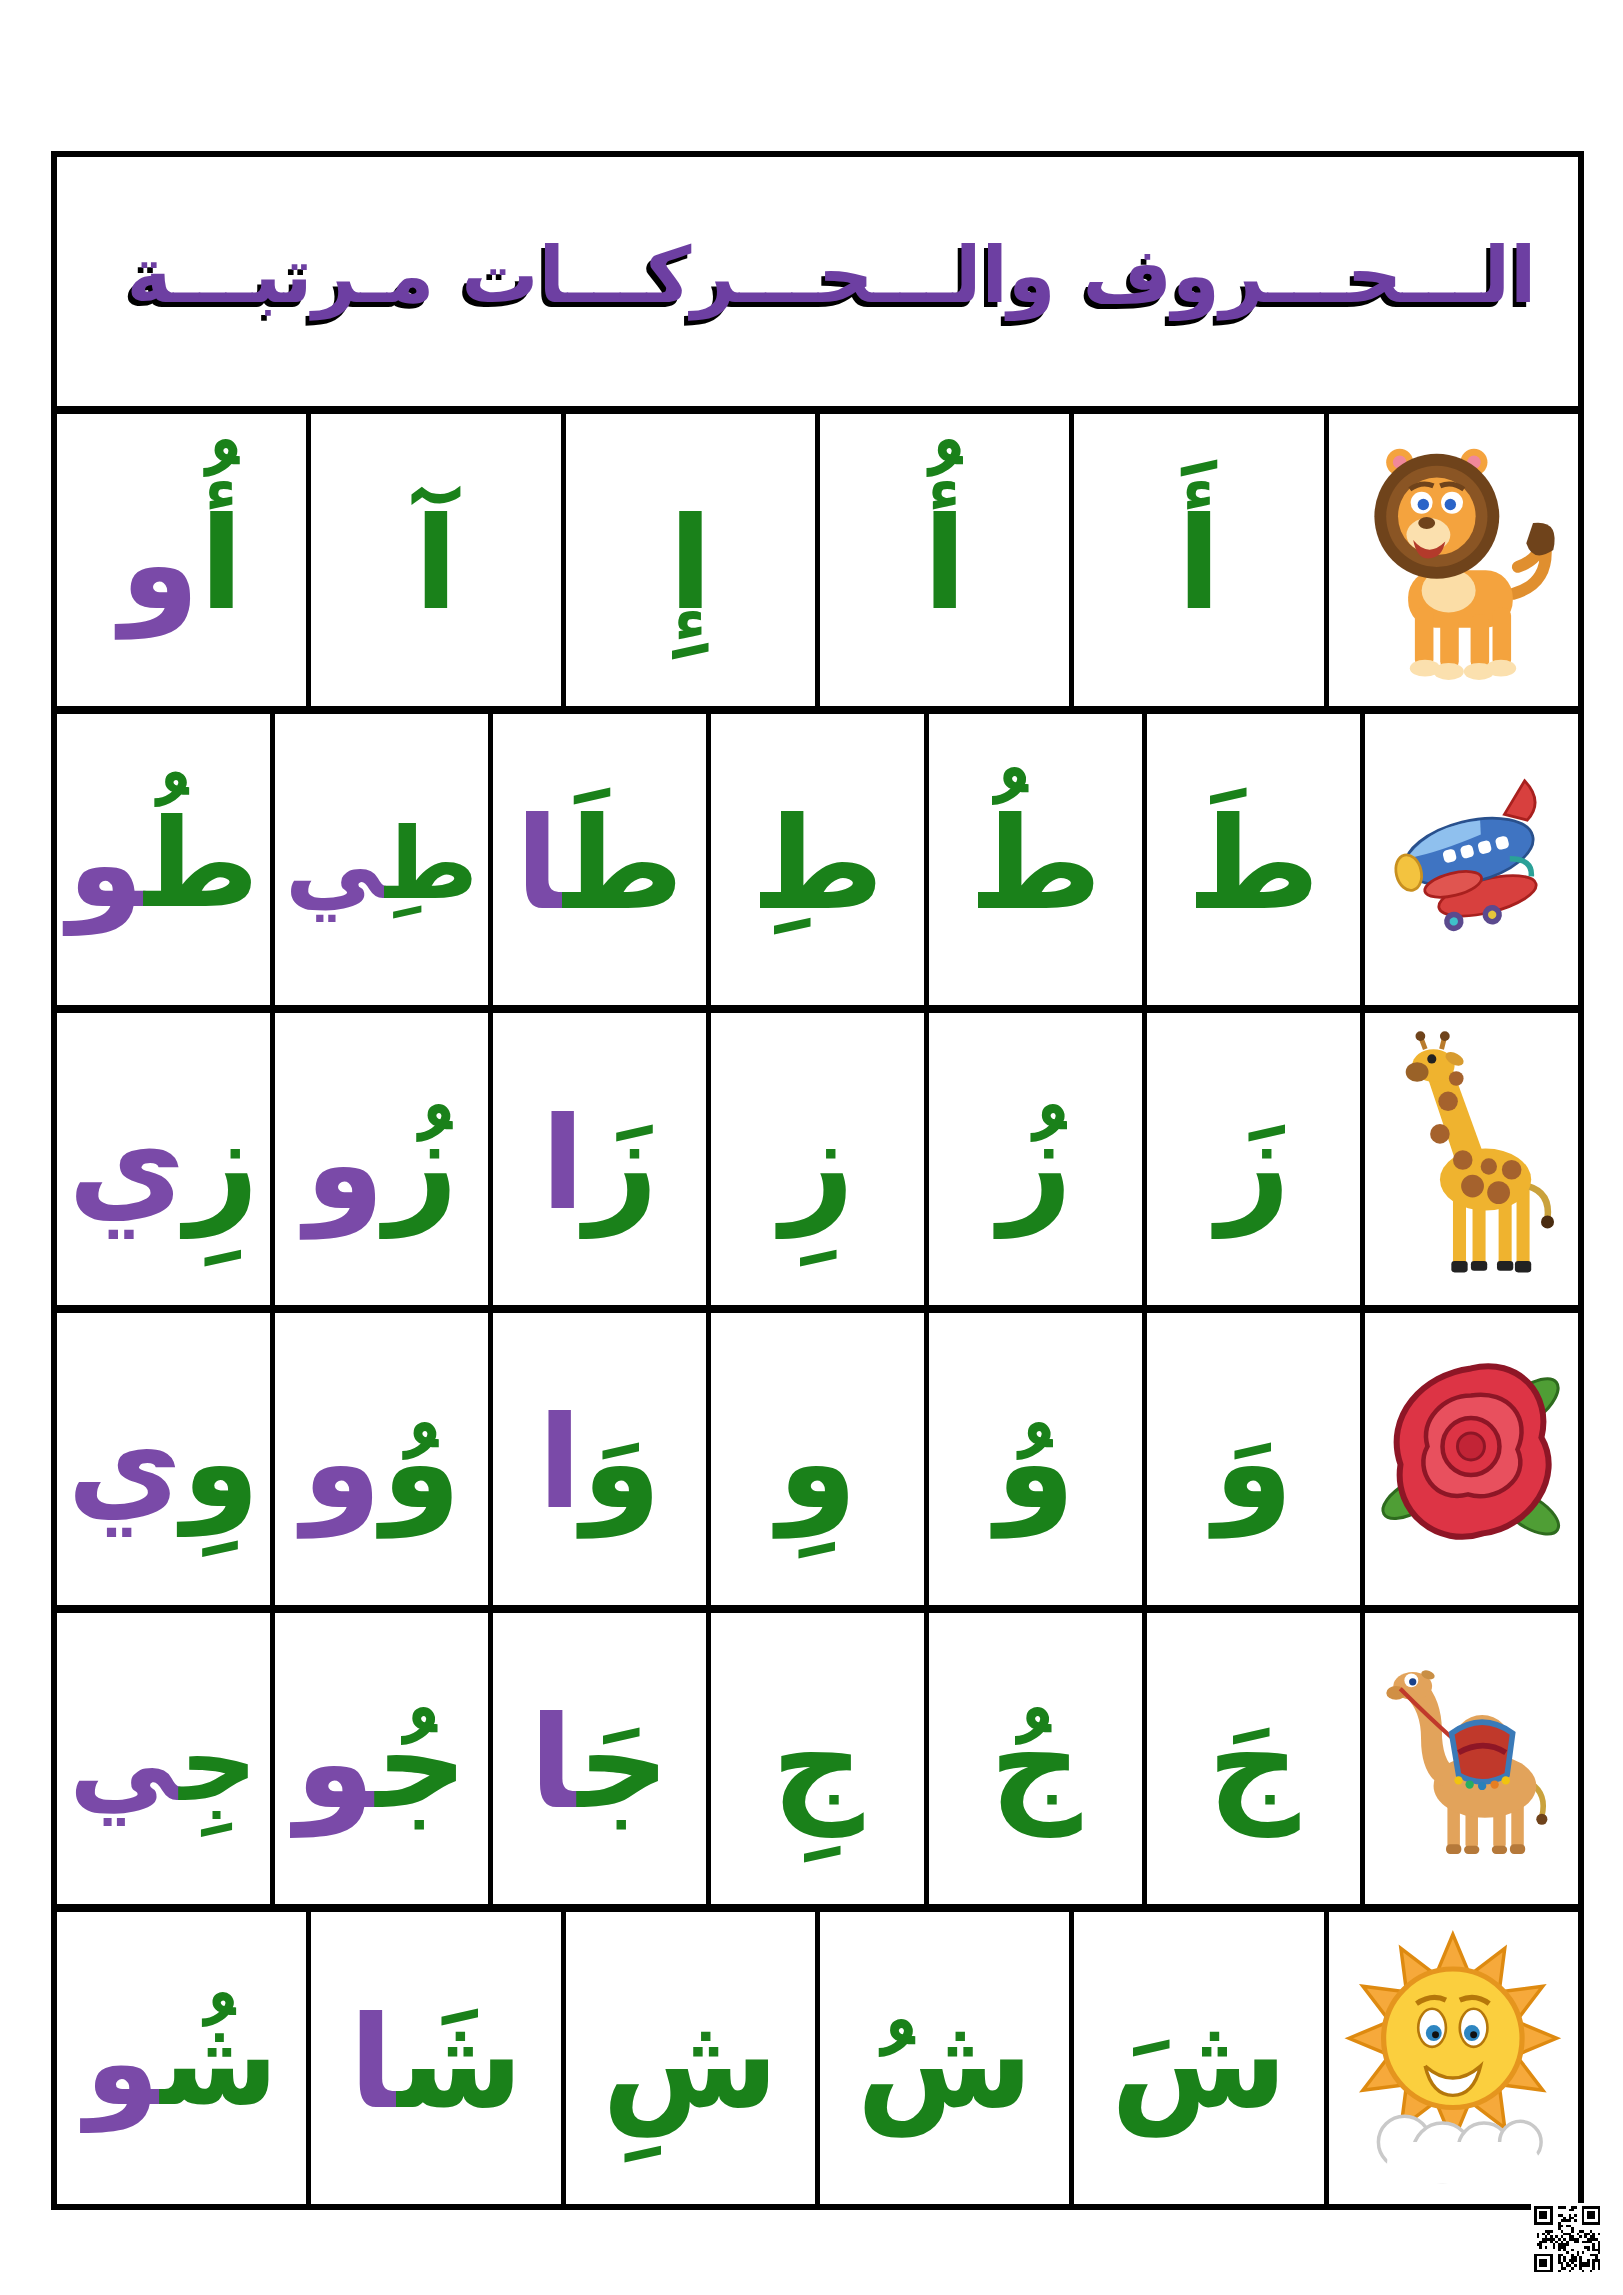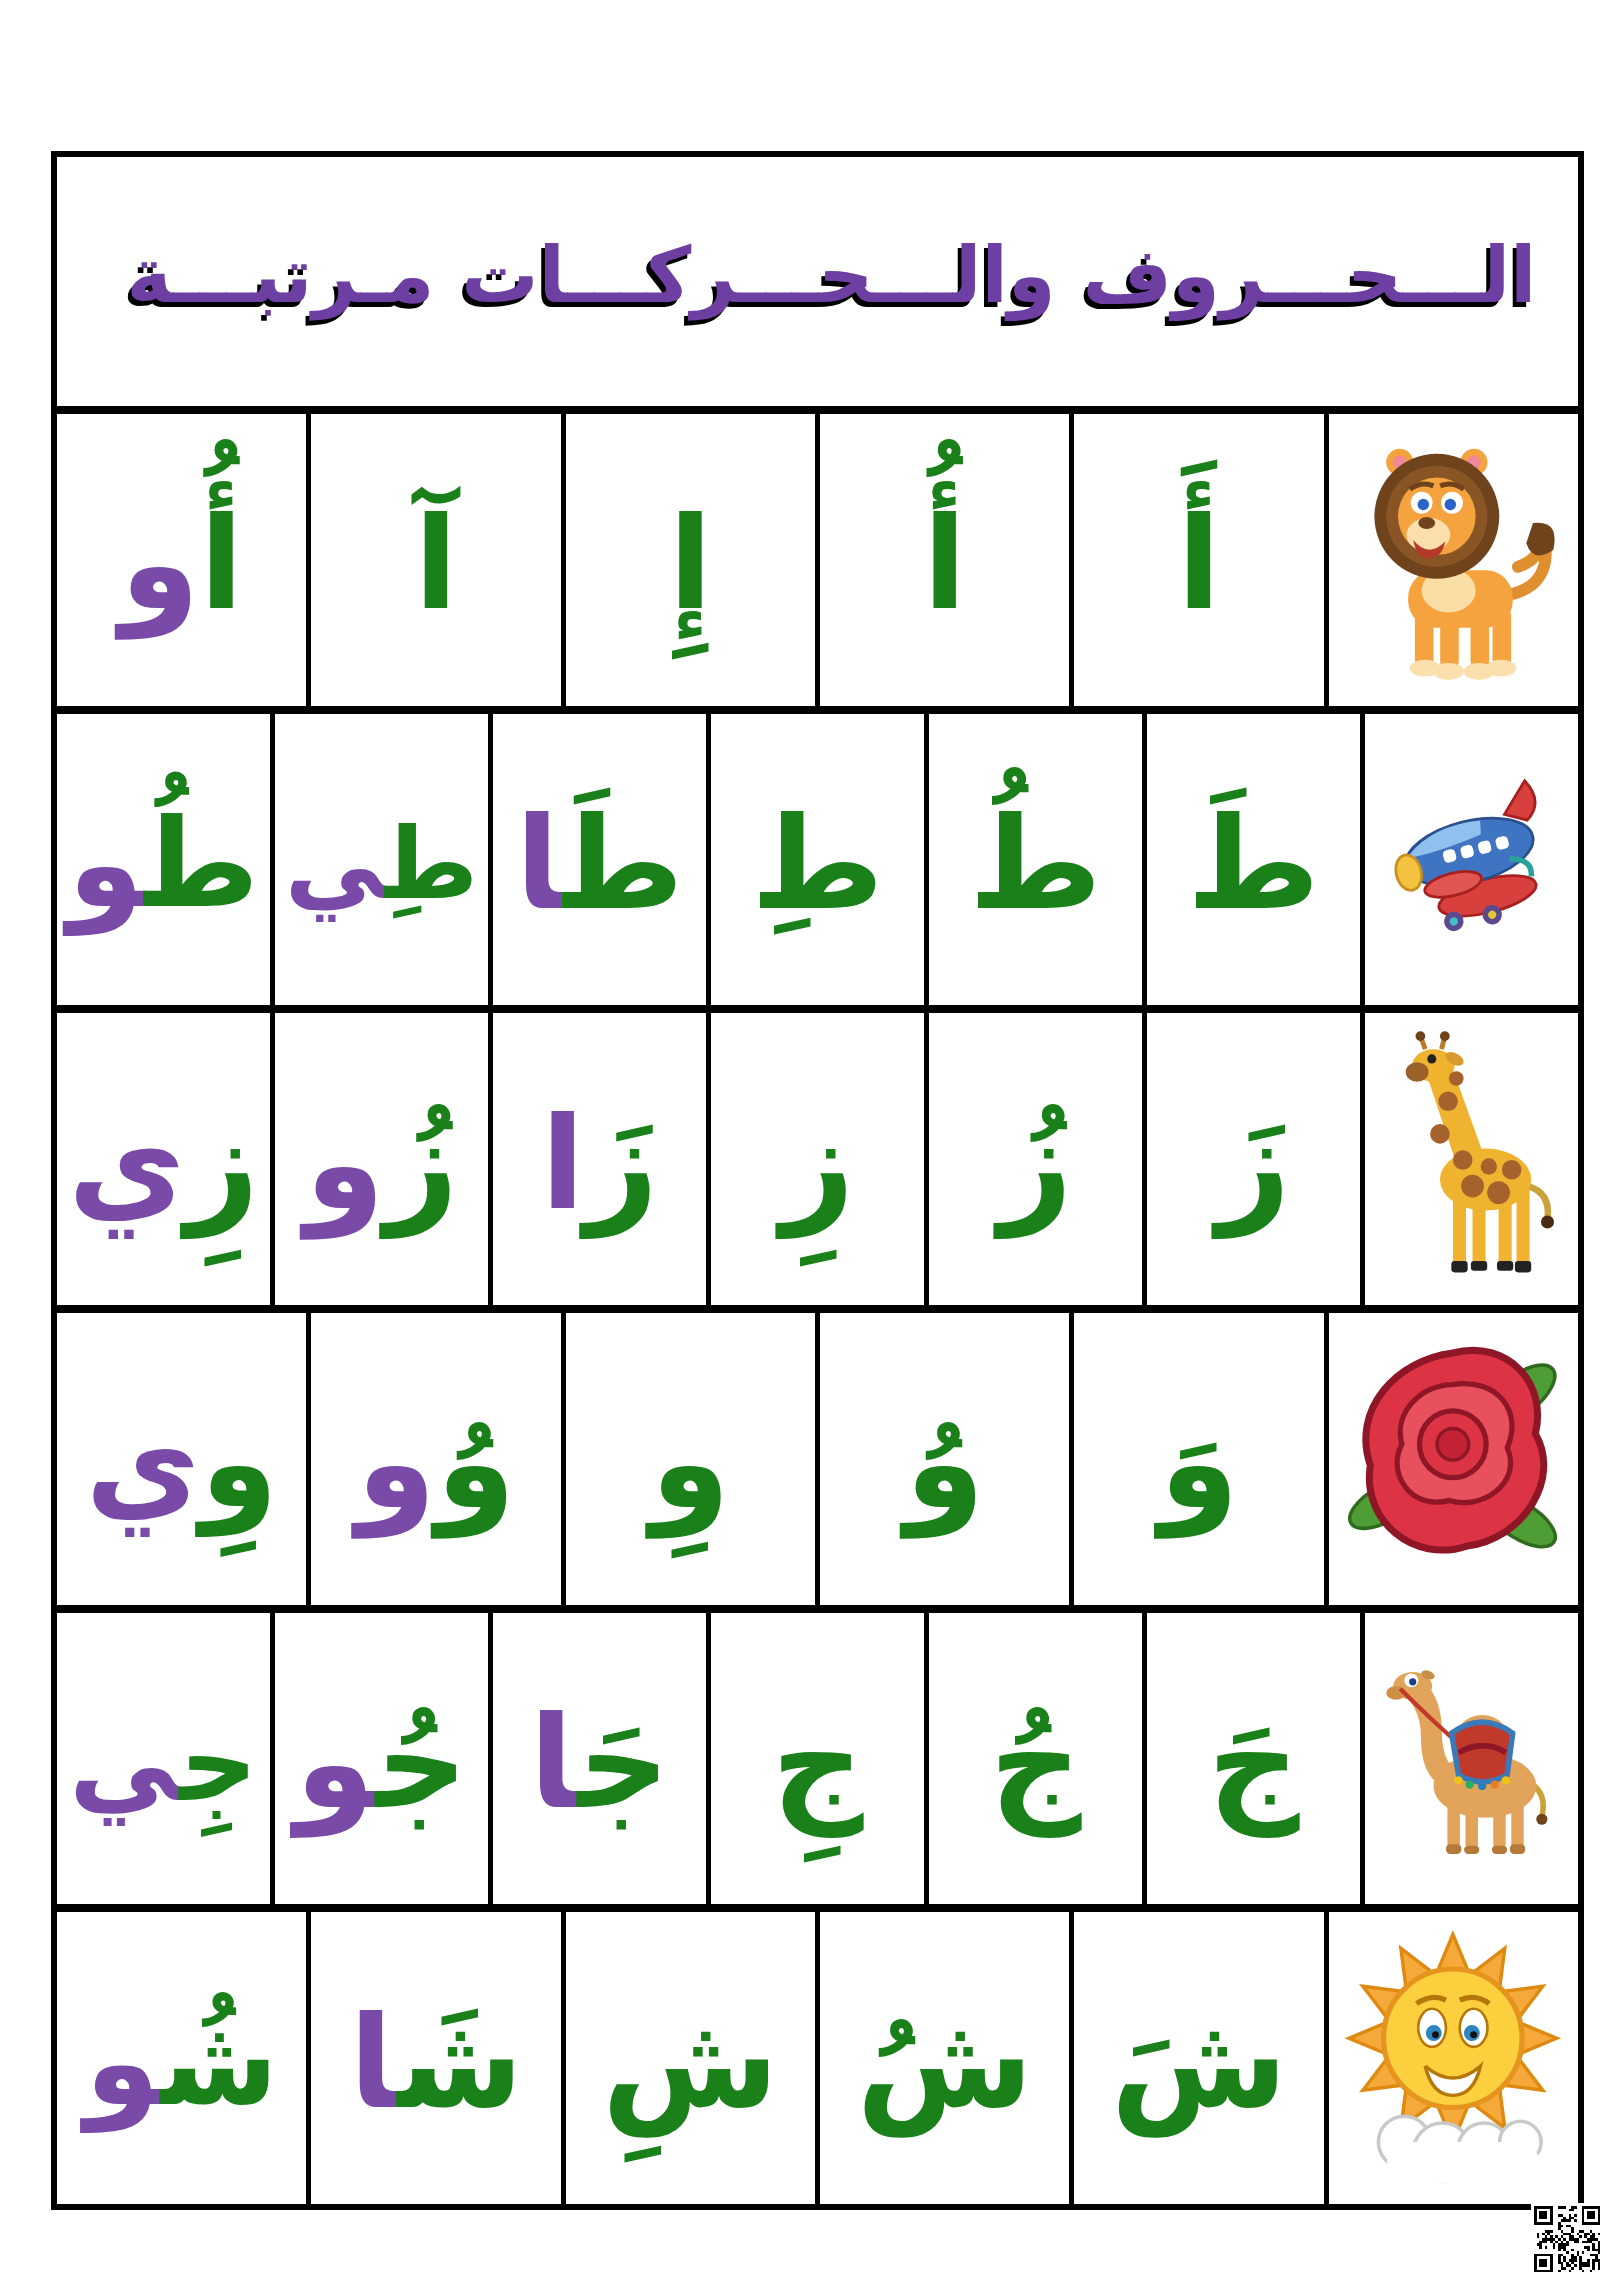--- a/index.html
+++ b/index.html
@@ -214,20 +214,23 @@
 </svg>
           </div>
           <div class="cell letter-cell">
             <div class="letter-text"><span class="c-base">و</span><span class="c-mark">َ</span></div>
           </div>
           <div class="cell letter-cell">
             <div class="letter-text"><span class="c-base">و</span><span class="c-mark">ُ</span></div>
           </div>
           <div class="cell letter-cell">
             <div class="letter-text"><span class="c-base">و</span><span class="c-mark">ِ</span></div>
+          </div>
+          <div class="cell letter-cell">
+            <div class="letter-text"><span class="c-base">و</span><span class="c-mark">َ</span><span class="c-long">ا</span></div>
           </div>
           <div class="cell letter-cell">
             <div class="letter-text"><span class="c-base">و</span><span class="c-mark">ُ</span><span class="c-long">و</span></div>
           </div>
           <div class="cell letter-cell">
             <div class="letter-text" style="font-size: 125px; text-align: center;"><span class="c-base">و</span><span class="c-mark">ِ</span><span class="c-long">ي</span></div>
           </div>
         </div>
         <div class="g-row">
           <div class="cell image-cell">

